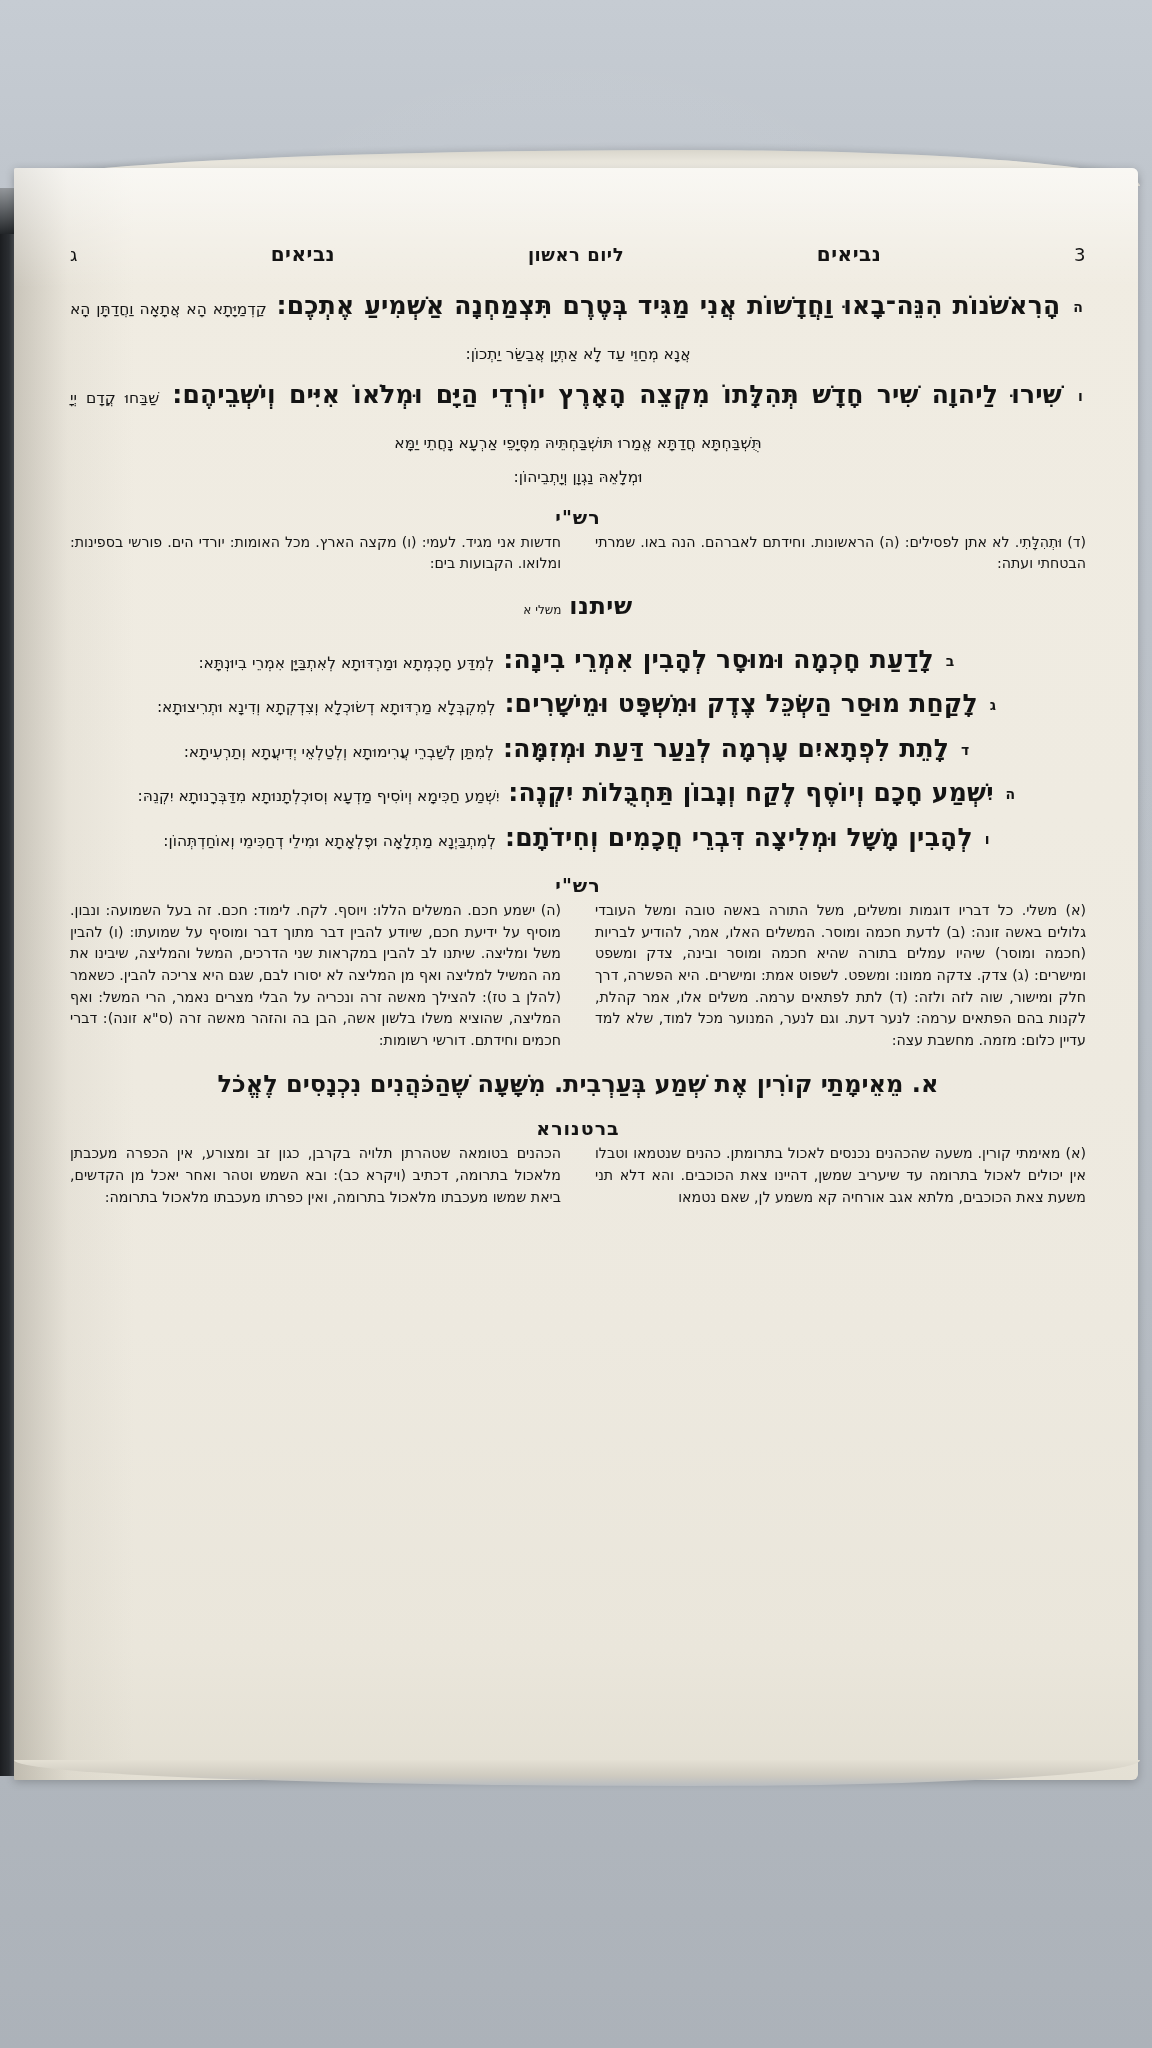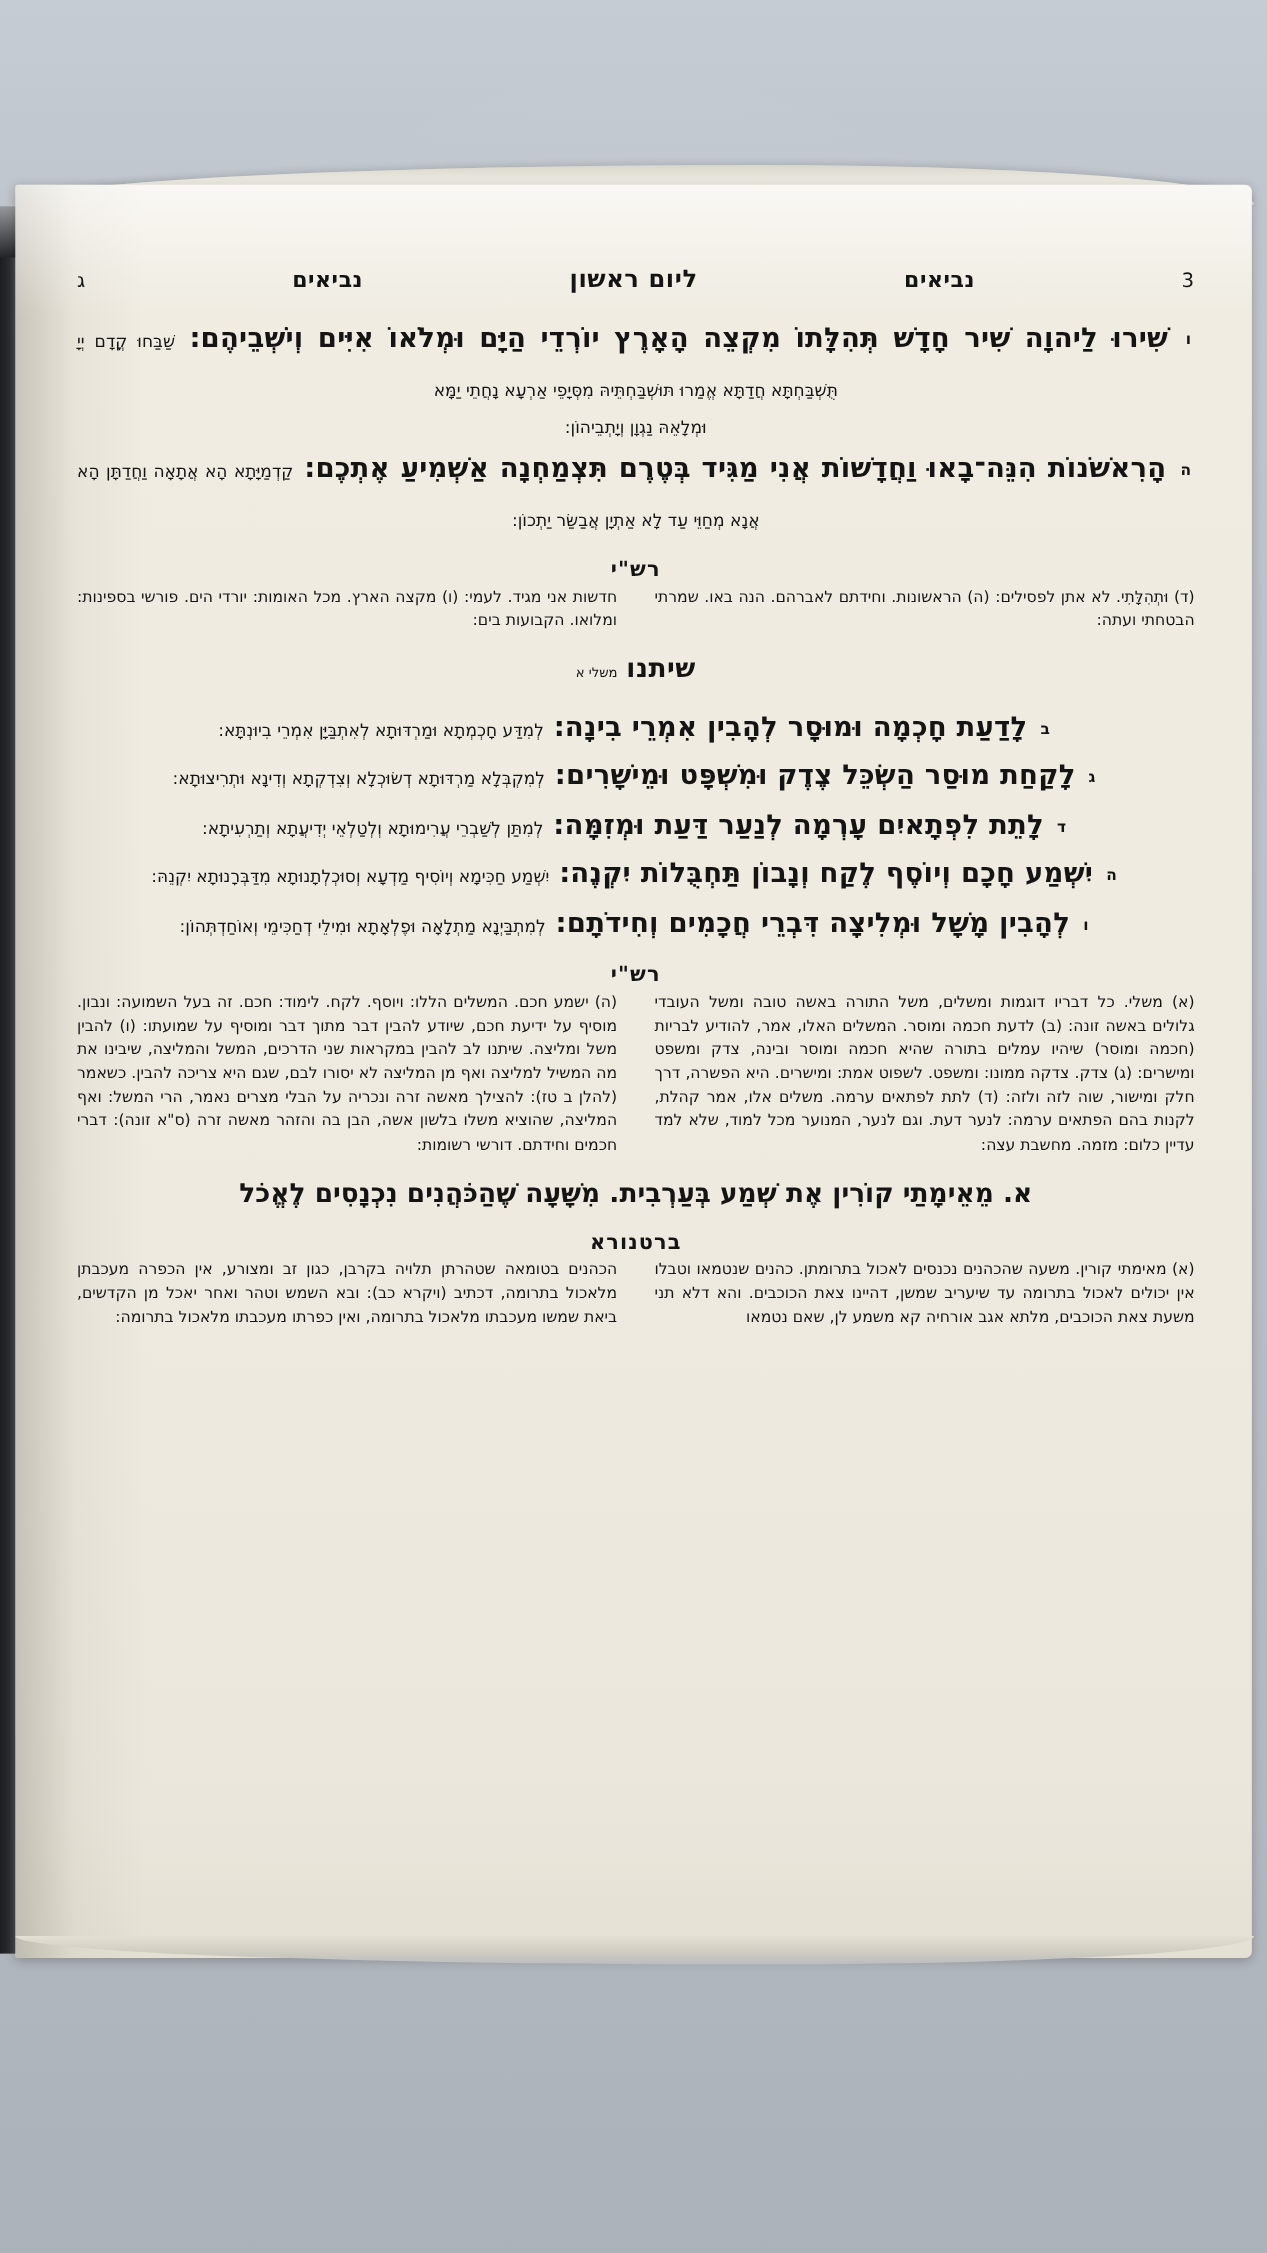--- a/index.html
+++ b/index.html
@@ -83,21 +83,21 @@
     justify-content:space-between;
     padding-top:74px;
     font-family:"DejaVu Sans","Liberation Sans",sans-serif;
     font-weight:bold;
     font-size:20px;
     letter-spacing:.5px;
   }
   .running-head .folio{
     font-size:18px;font-weight:normal;
   }
-  .running-head .rh-mid{font-size:22px;text-align:right;}
+  .running-head .rh-mid{font-size:18px;text-align:right;}
 
   
   .scripture{
     margin-top:18px;
     direction:rtl;
     text-align:justify;
     text-align-last:center;
   }
   .scripture .vline{
     font-size:25px;
@@ -174,30 +174,30 @@
     <div class="running-head">
       <span class="folio">3</span>
       <span>נביאים</span>
       <span class="rh-mid">ליום ראשון</span>
       <span>נביאים</span>
       <span class="folio">ג</span>
     </div>
 
     <div class="scripture">
       <div class="vline">
+        <span class="vnum">ה</span>
+        <span>הָרִאשֹׁנוֹת הִנֵּה־בָאוּ וַחֲדָשׁוֹת אֲנִי מַגִּיד בְּטֶרֶם תִּצְמַחְנָה אַשְׁמִיעַ אֶתְכֶם:</span>
+        <span class="targum">קַדְמַיָּתָא הָא אֲתָאָה וַחֲדַתָּן הָא אֲנָא מְחַוֵּי עַד לָא אַתְיָן אֲבַשַּׂר יַתְכוֹן:</span>
+      </div>
+      <div class="vline">
         <span class="vnum">ו</span>
         <span>שִׁירוּ לַיהוָה שִׁיר חָדָשׁ תְּהִלָּתוֹ מִקְצֵה הָאָרֶץ יוֹרְדֵי הַיָּם וּמְלֹאוֹ אִיִּים וְיֹשְׁבֵיהֶם:</span>
         <span class="targum">שַׁבַּחוּ קֳדָם יְיָ תֻּשְׁבַּחְתָּא חֲדַתָּא אֱמַרוּ תּוּשְׁבַּחְתֵּיהּ מִסְּיָפֵי אַרְעָא נָחֲתֵי יַמָּא</span>
         <span class="centered-tail targum">וּמְלָאֵהּ נַגְוָן וְיָתְבֵיהוֹן:</span>
       </div>
-      <div class="vline">
-        <span class="vnum">ה</span>
-        <span>הָרִאשֹׁנוֹת הִנֵּה־בָאוּ וַחֲדָשׁוֹת אֲנִי מַגִּיד בְּטֶרֶם תִּצְמַחְנָה אַשְׁמִיעַ אֶתְכֶם:</span>
-        <span class="targum">קַדְמַיָּתָא הָא אֲתָאָה וַחֲדַתָּן הָא אֲנָא מְחַוֵּי עַד לָא אַתְיָן אֲבַשַּׂר יַתְכוֹן:</span>
-      </div>
     </div>
 
     <div class="comm-title">רש"י</div>
     <div class="commentary">
       <p>(ד) וּתְהִלָּתִי. לא אתן לפסילים:  (ה) הראשונות. וחידתם לאברהם. הנה באו. שמרתי הבטחתי ועתה:</p>
       <p>חדשות אני מגיד. לעמי:  (ו) מקצה הארץ. מכל האומות: יורדי הים. פורשי בספינות: ומלואו. הקבועות בים:</p>
     </div>
 
     <div class="section-head">
       <span class="big">שיתנו</span><span class="sub">משלי א</span>

